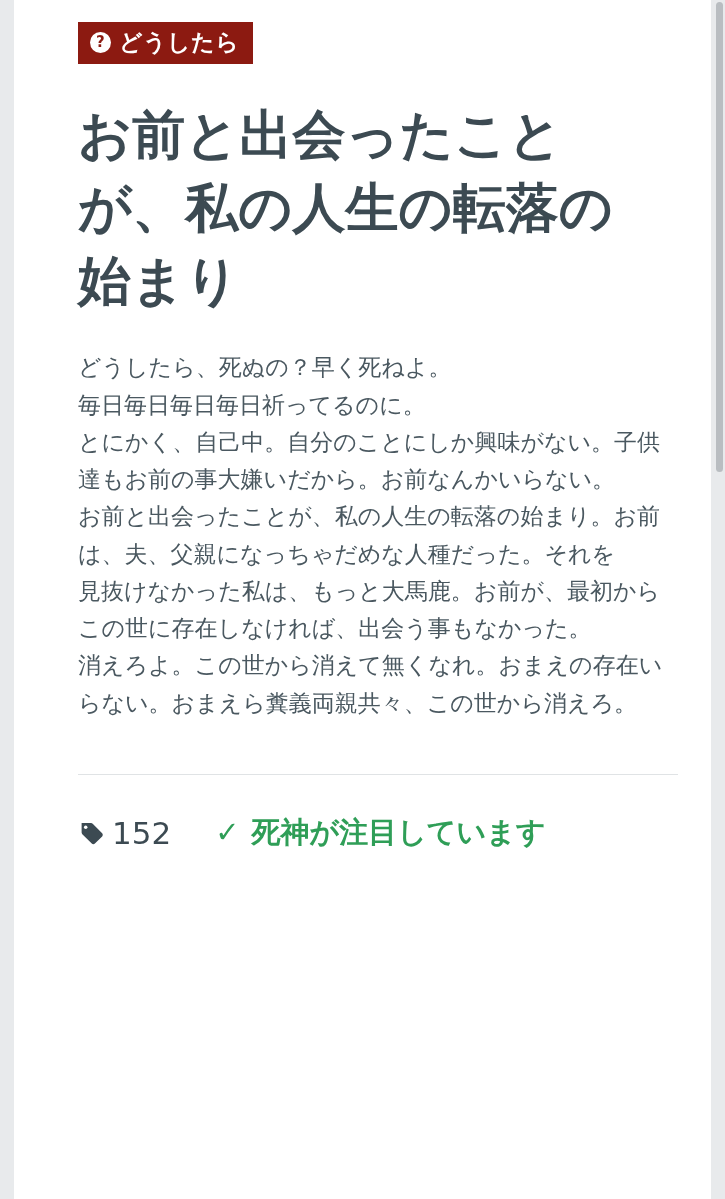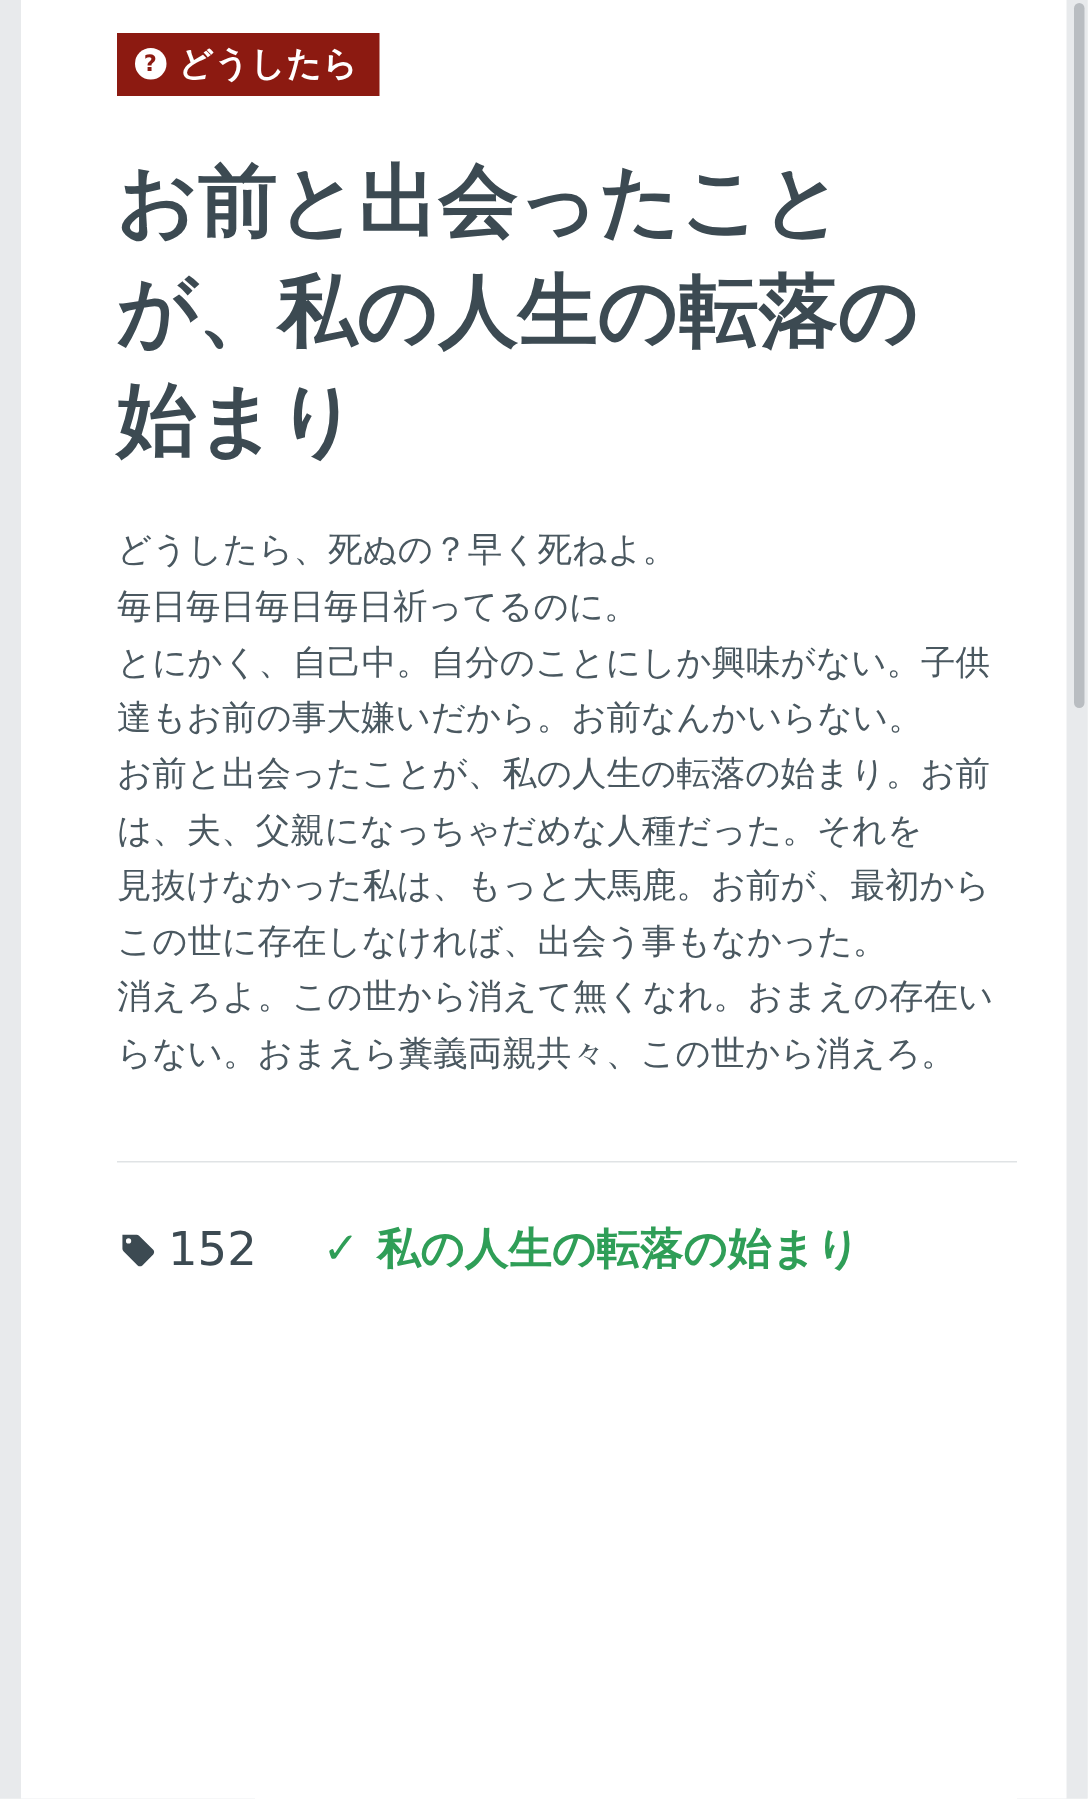--- a/index.html
+++ b/index.html
@@ -162,21 +162,21 @@
         <span class="tag-icon">
           <svg width="28" height="28" viewBox="0 0 24 24" aria-hidden="true">
             <path d="M2 3.5h9.2c0.5 0 1 0.2 1.4 0.6l8.1 8.1c0.7 0.7 0.7 1.9 0 2.7l-6.2 6.2c-0.8 0.7-2 0.7-2.7 0L3.7 13c-0.4-0.4-0.6-0.9-0.6-1.4V3.5z" fill="#3c4a52"></path>
             <circle cx="6.6" cy="7.1" r="1.5" fill="#ffffff"></circle>
           </svg>
         </span>
         <span>152</span>
       </div>
       <div class="status-group">
         <span class="check-icon">✓</span>
-        <span class="status-text">私の人生の転落の始まり</span>
+        <span class="status-text">死神が注目しています</span>
       </div>
     </div>
 
   </div>
 
   <div class="scrollbar">
     <div class="scrollbar-thumb"></div>
   </div>
 </div>
 

